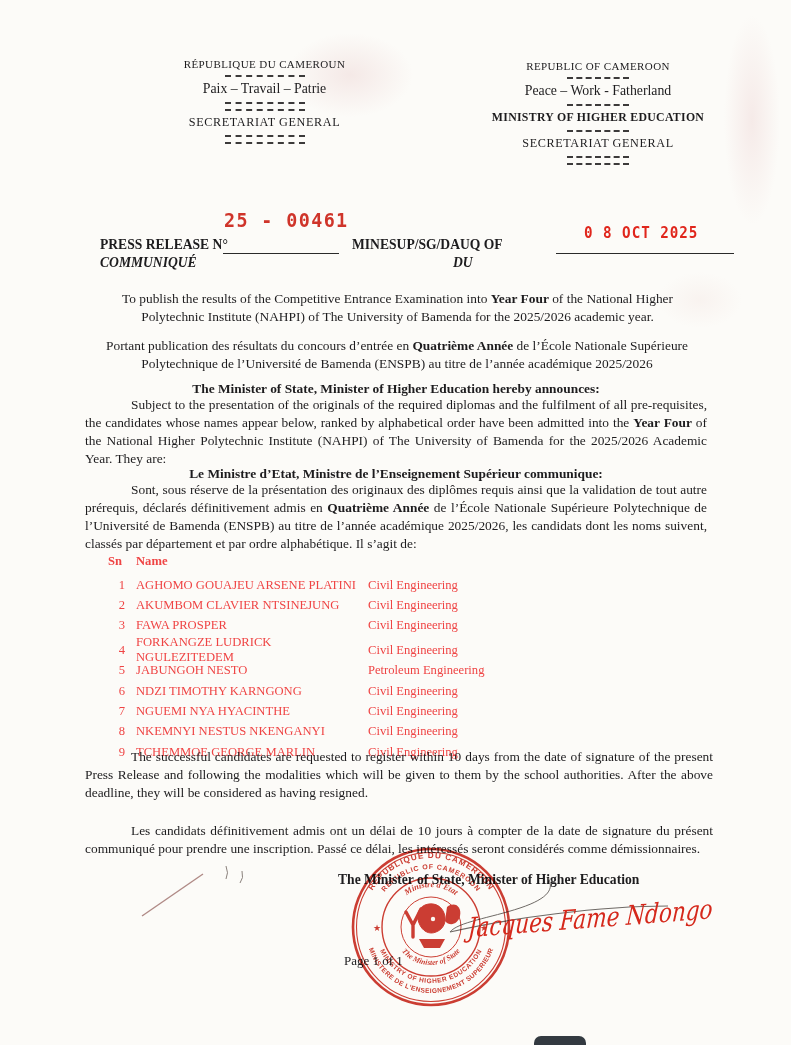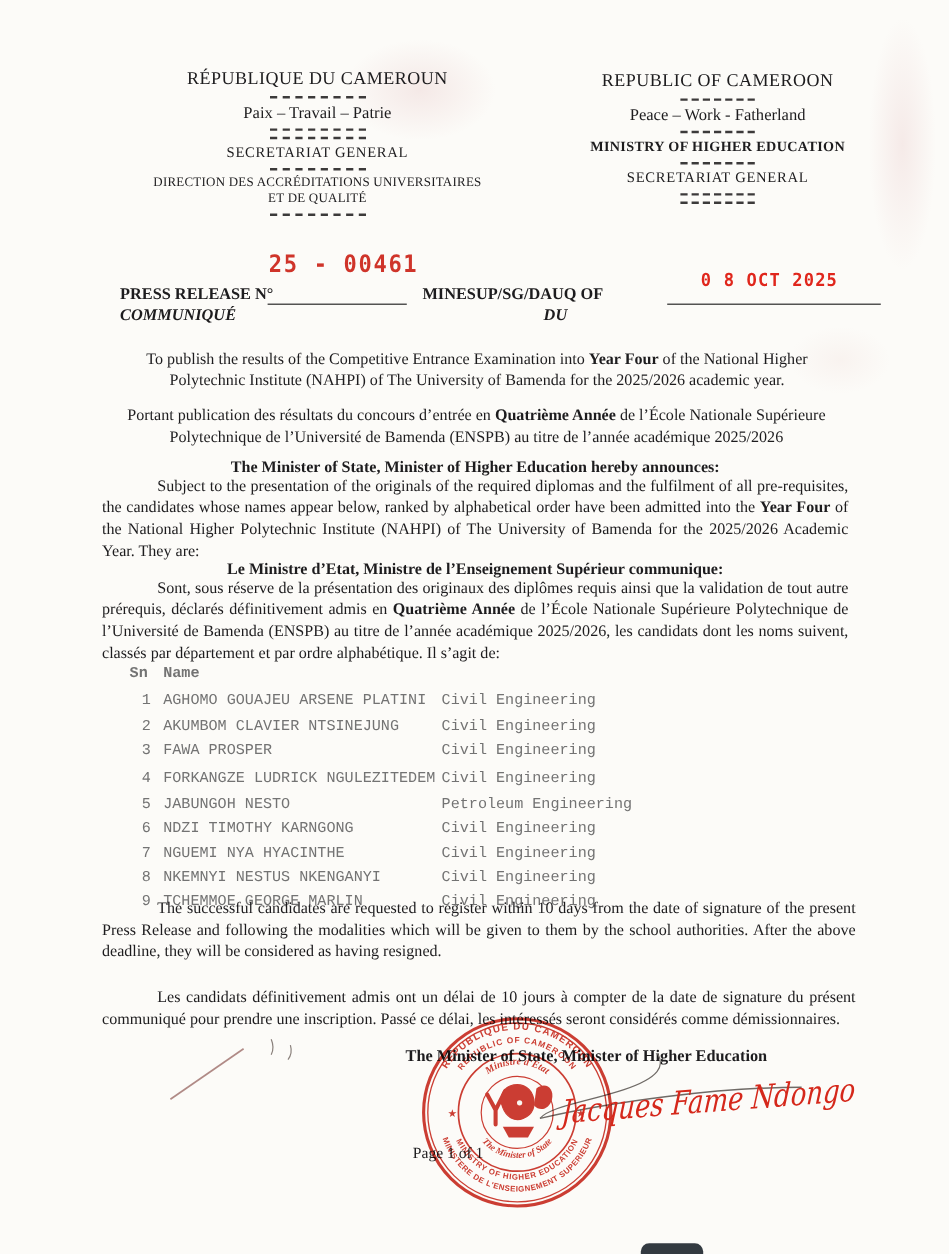--- a/index.html
+++ b/index.html
@@ -11,21 +11,21 @@
   .smudge{position:absolute;inset:0;pointer-events:none;
     background:
       radial-gradient(90px 60px at 350px 75px, rgba(225,185,185,.28), rgba(225,185,185,0) 70%),
       radial-gradient(40px 150px at 752px 120px, rgba(230,195,195,.30), rgba(230,195,195,0) 70%),
       radial-gradient(60px 40px at 700px 300px, rgba(235,210,205,.20), rgba(235,210,205,0) 70%);
   }
   
   .hdr{position:absolute;text-align:center;}
   .hdr-left{left:92px;top:58px;width:345px;}
   .hdr-right{left:448px;top:60px;width:300px;}
-  .hdr .country{font-size:15px;letter-spacing:.4px;}
+  .hdr .country{font-size:11px;letter-spacing:.4px;}
   .hdr .motto{font-size:13.8px;margin-top:2px;}
   .hdr .ministry{font-size:11.8px;font-weight:bold;letter-spacing:.3px;margin-top:3px;}
   .hdr .secretariat{font-size:12.2px;letter-spacing:.6px;margin-top:2px;}
   .hdr .dept{font-size:10.8px;letter-spacing:.2px;margin-top:3px;line-height:1.25;}
   .dashsep{border:0;border-top:2.4px dashed #3c3a3a;width:80px;margin:5px auto 4px auto;}
   .hdr-right .dashsep{width:62px;}
   
   .abs{position:absolute;}
   .boldserif{font-weight:bold;font-size:13.6px;}
   .bolditalic{font-weight:bold;font-style:italic;font-size:13.6px;}
@@ -39,21 +39,21 @@
   }
   .uline{border-bottom:1.5px solid #2a2a2a;height:0;}
   
   .para{font-size:13.4px;line-height:18px;}
   .centerpara{text-align:center;}
   .justify{text-align:justify;text-indent:46px;}
   .fr{}
   .heading{font-weight:bold;text-align:center;font-size:13.4px;}
   
   .table{position:absolute;left:108px;top:554px;width:570px;
-    font-family:Liberation Mono, monospace;font-size:12.6px;color:#737373;}
+    font-family:Liberation Serif, serif;font-size:12.6px;color:#ef4444;}
   .t-head{display:flex;font-weight:bold;margin-bottom:6px;}
   .t-row{display:flex;height:20.4px;align-items:center;}
   .t-row:nth-of-type(4){margin-top:4px;}
   .c-sn{width:28px;text-align:center;flex:none;}
   .c-name{width:232px;flex:none;}
   .c-prog{flex:1;}
   .t-head .c-sn{text-align:left;}
   
   .sig-title{font-weight:bold;font-size:13.6px;}
   .page-footer{font-size:13px;}
@@ -75,24 +75,20 @@
   <div class="smudge"></div>
 
   <div class="hdr hdr-left">
     <div class="country">RÉPUBLIQUE DU CAMEROUN</div>
     <hr class="dashsep">
     <div class="motto">Paix – Travail – Patrie</div>
     <hr class="dashsep">
     <hr class="dashsep">
     <div class="secretariat">SECRETARIAT GENERAL</div>
     <hr class="dashsep">
-    <div class="dept">
-      <span>DIRECTION DES ACCRÉDITATIONS UNIVERSITAIRES</span><br>
-      <span>ET DE QUALITÉ</span>
-    </div>
     <hr class="dashsep">
   </div>
 
   <div class="hdr hdr-right">
     <div class="country">REPUBLIC OF CAMEROON</div>
     <hr class="dashsep">
     <div class="motto">Peace – Work - Fatherland</div>
     <hr class="dashsep">
     <div class="ministry">MINISTRY OF HIGHER EDUCATION</div>
     <hr class="dashsep">

